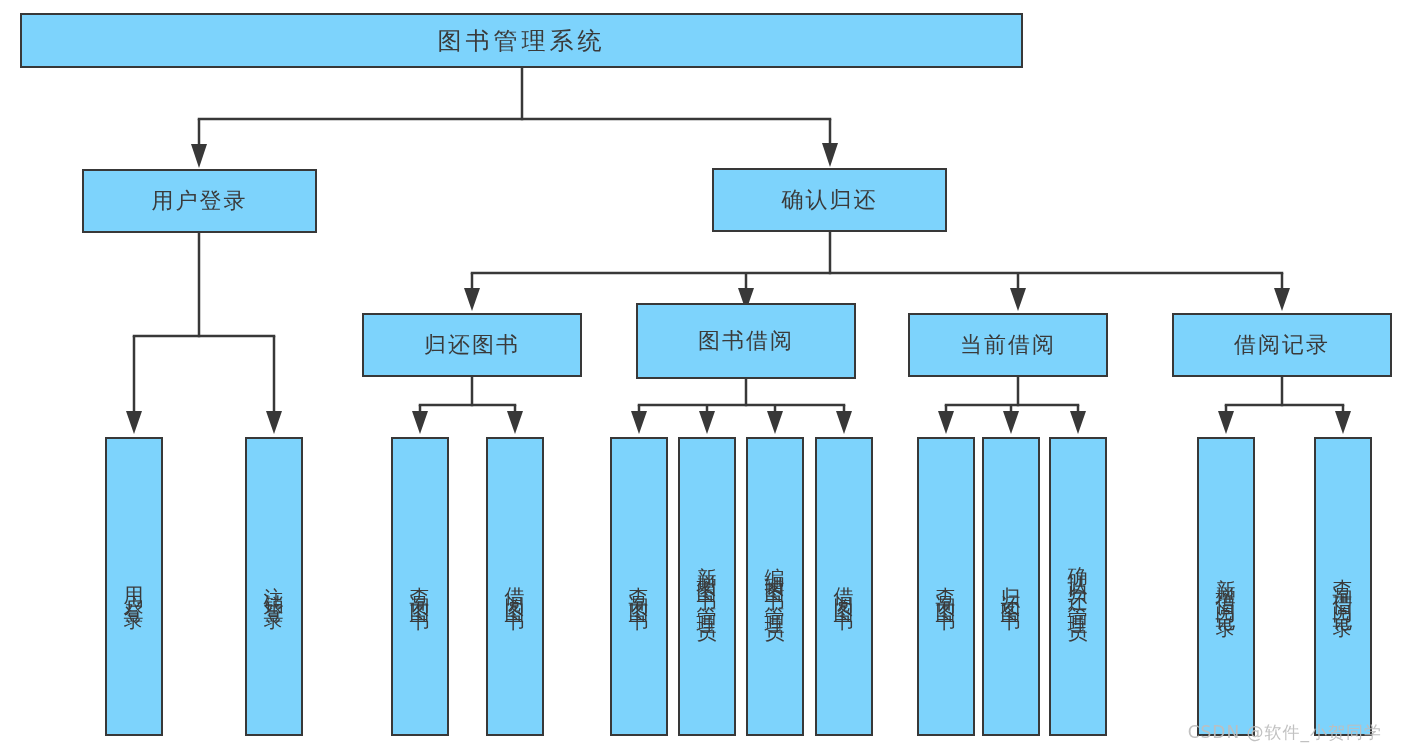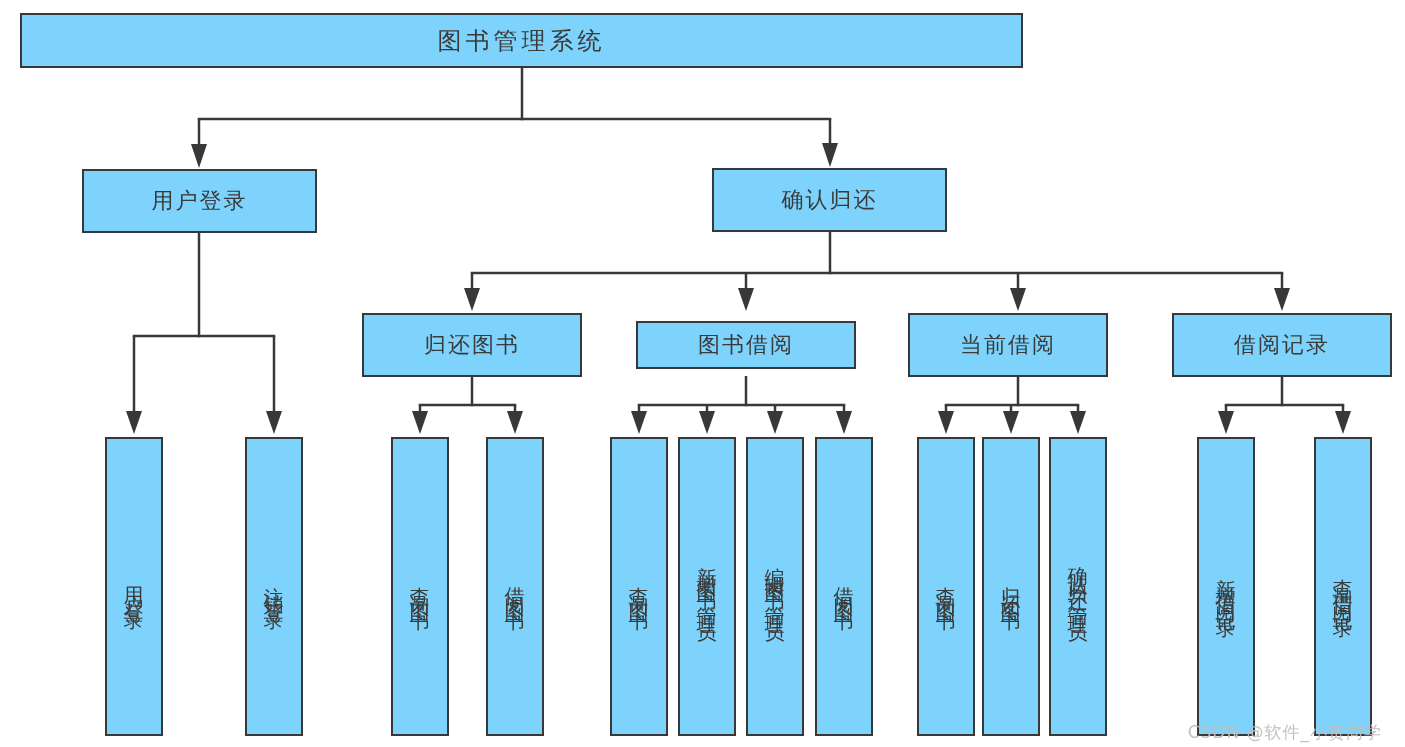--- a/index.html
+++ b/index.html
@@ -138,21 +138,21 @@
   <div class="node node-l2" style="left:82px; top:169px; width:235px; height:64px;">
     <span>用户登录</span>
   </div>
   <div class="node node-l2" style="left:712px; top:168px; width:235px; height:64px;">
     <span>确认归还</span>
   </div>
 
   <div class="node node-l3" style="left:362px; top:313px; width:220px; height:64px;">
     <span>归还图书</span>
   </div>
-  <div class="node node-l3" style="left:636px; top:321px; width:220px; height:48px;align-items:center;">
+  <div class="node node-l3" style="left:636px; top:303px; width:220px; height:76px;align-items:center;">
     <span>图书借阅</span>
   </div>
   <div class="node node-l3" style="left:908px; top:313px; width:200px; height:64px;">
     <span>当前借阅</span>
   </div>
   <div class="node node-l3" style="left:1172px; top:313px; width:220px; height:64px;">
     <span>借阅记录</span>
   </div>
 
   <div class="node node-leaf" style="left:105px; top:437px; width:58px; height:299px;">

